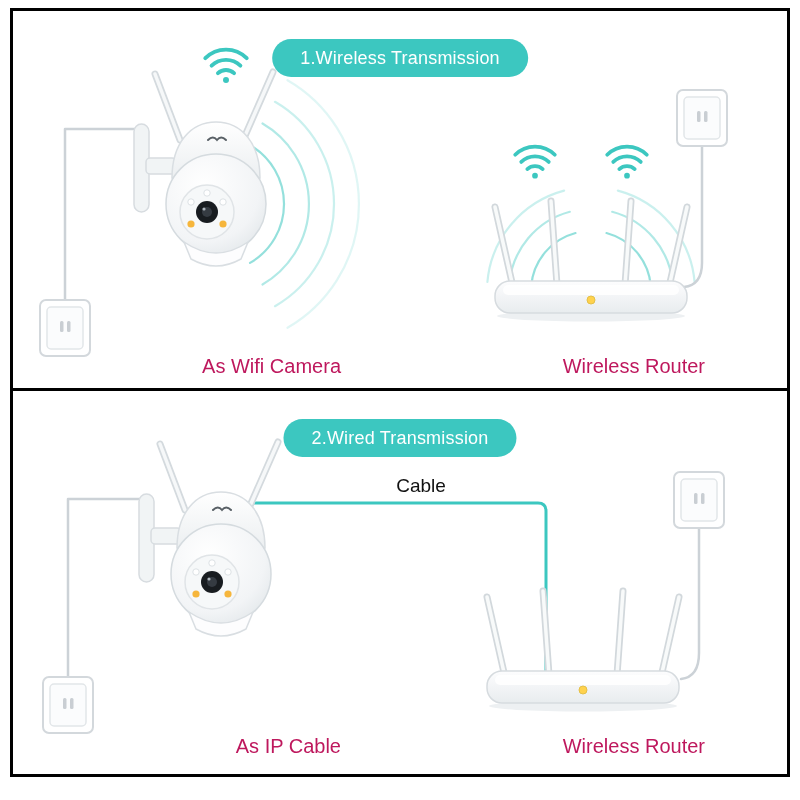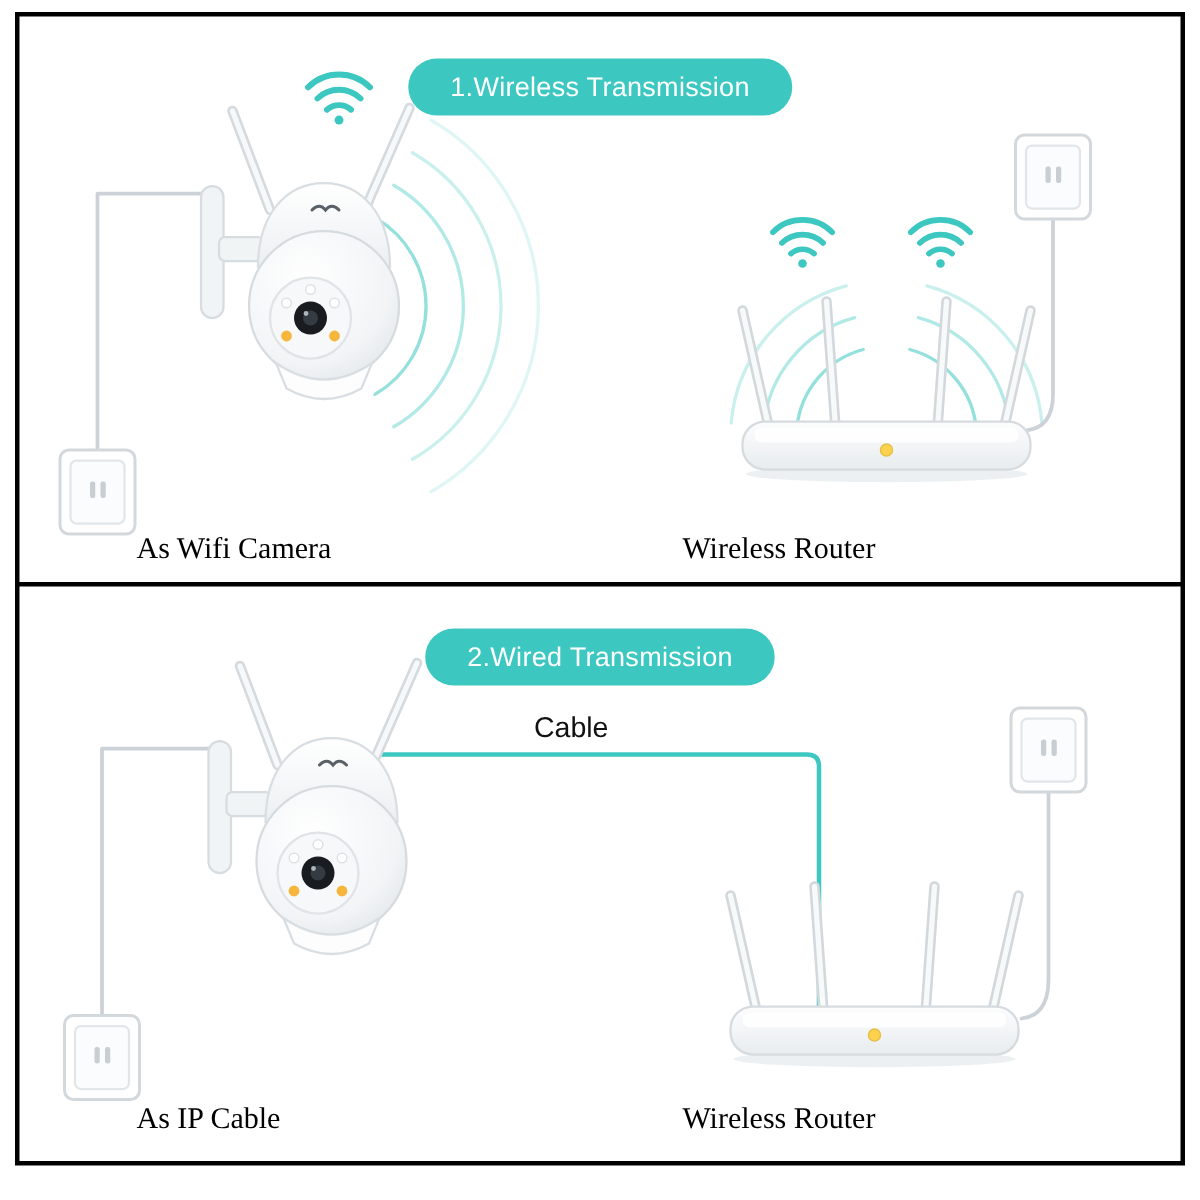--- a/index.html
+++ b/index.html
@@ -12,24 +12,24 @@
 
   .scene { position:absolute; left:0; top:0; }
 
   .pill {
     position:absolute; top:28px; left:50%; transform:translateX(-50%);
     background:#3cc7c0; color:#fff; font-size:18px; line-height:1;
     padding:10px 28px; border-radius:20px; white-space:nowrap; z-index:3;
     letter-spacing:0.2px;
   }
 
-  .device-label { position:absolute; text-align:left; font-size:20px; color:#000000; z-index:3;font-family:Liberation Serif, serif; }
+  .device-label { position:absolute; text-align:right; font-size:20px; color:#be185d; z-index:3; }
   .label-camera { left:78px;  top:344px; width:250px; }
   .label-router { left:442px; top:344px; width:250px; }
-  .cable-label  { position:absolute; left:343px; top:84px; width:130px; text-align:left; font-size:19px; color:#111; z-index:3; }
+  .cable-label  { position:absolute; left:343px; top:84px; width:130px; text-align:center; font-size:19px; color:#111; z-index:3; }
 
   .cable-gray  { fill:none; stroke:#ccd2d7; stroke-width:2.5; stroke-linecap:round; stroke-linejoin:round; }
   .cable-teal  { fill:none; stroke:#3cc7c0; stroke-width:3;   stroke-linecap:round; stroke-linejoin:round; }
   .waves path  { fill:none; stroke:#3cc7c0; stroke-width:2.2; stroke-linecap:round; }
 </style>
 </head>
 <body>
 
 <svg width="0" height="0" style="position:absolute" aria-hidden="true">
   <defs>

